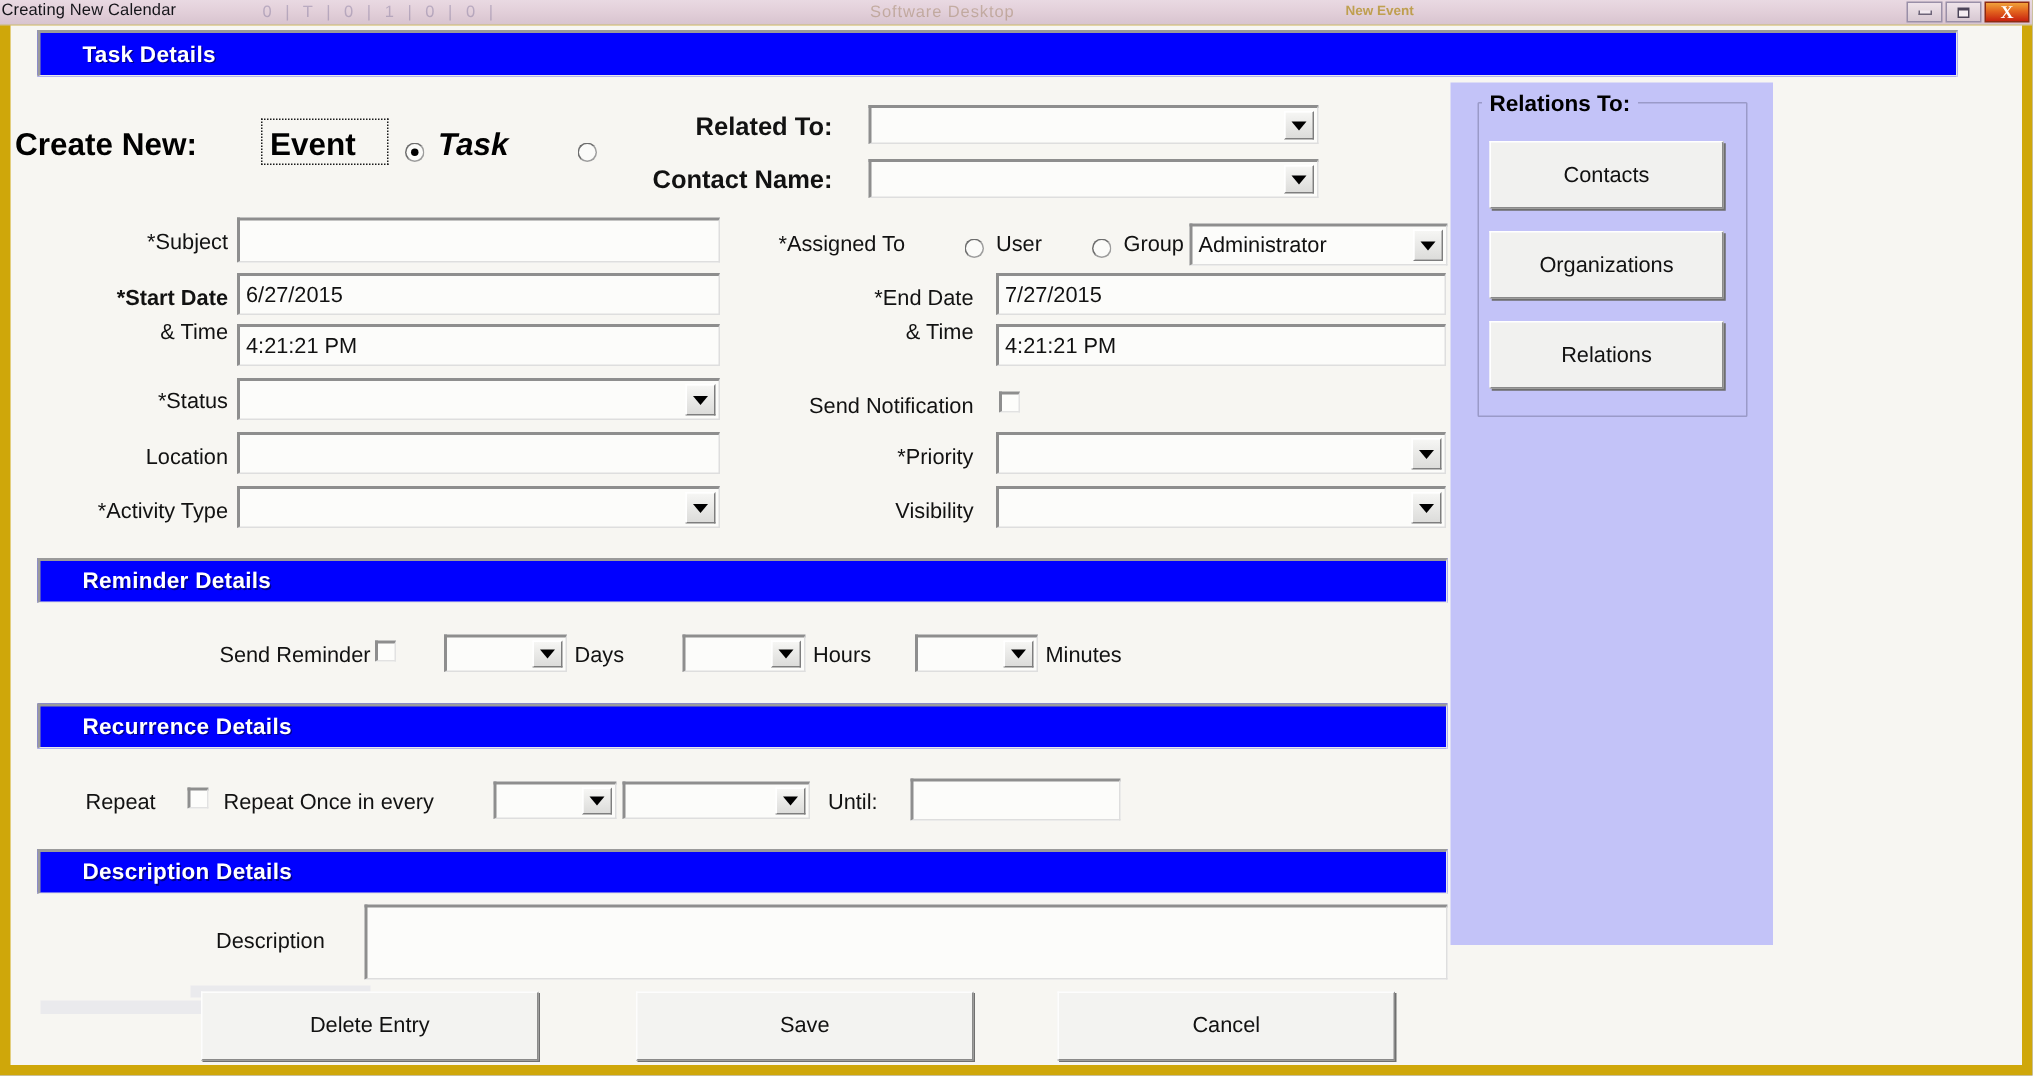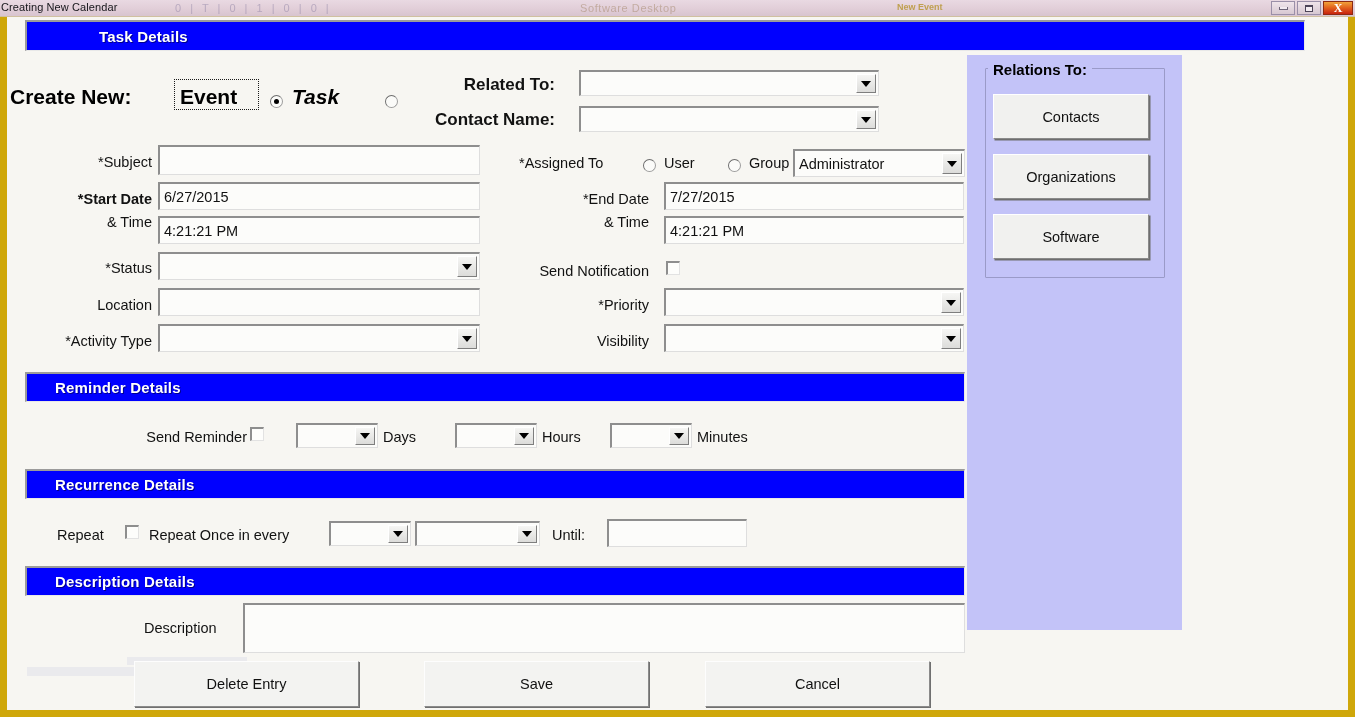--- a/index.html
+++ b/index.html
@@ -160,21 +160,21 @@
         </div>
       <div class="wbtn close">X</div>
     </div>
   </div>
 
   <div class="client">
 
     <div class="smudge" style="left:20px;top:650px;width:150px;height:9px;"></div>
     <div class="smudge" style="left:120px;top:640px;width:120px;height:8px;"></div>
 
-    <div class="secbar" style="left:18px;top:3px;width:1280px;height:31px;padding-left:44px;">
+    <div class="secbar" style="left:18px;top:3px;width:1280px;height:31px;">
       <span>Task Details</span>
     </div>
 
     <div class="big" style="left:3px;top:68px;">Create New:</div>
     <div class="focusbox" style="left:167px;top:62px;width:85px;height:31px;"></div>
     <div class="big" style="left:173px;top:68px;">Event</div>
     <div class="radio on" style="left:263px;top:78px;"></div>
     <div class="big" style="left:285px;top:68px;font-style:italic;">Task</div>
     <div class="radio" style="left:378px;top:78px;"></div>
 
@@ -257,21 +257,21 @@
     <div class="relpanel" style="left:960px;top:38px;width:215px;height:575px;"></div>
     <div class="relframe" style="left:978px;top:51px;width:180px;height:210px;"></div>
     <div class="reltitle" style="left:981px;top:44px;">Relations To:</div>
     <div class="relbtn" style="left:986px;top:77px;width:156px;height:45px;">
       <span>Contacts</span>
     </div>
     <div class="relbtn" style="left:986px;top:137px;width:156px;height:45px;">
       <span>Organizations</span>
     </div>
     <div class="relbtn" style="left:986px;top:197px;width:156px;height:45px;">
-      <span>Software</span>
+      <span>Relations</span>
     </div>
 
     <div class="secbar" style="left:18px;top:355px;width:940px;height:30px;">
       <span>Reminder Details</span>
     </div>
     <div class="lbl r" style="left:80px;top:412px;width:160px;">Send Reminder</div>
     <div class="chk" style="left:243px;top:410px;"></div>
 
     <div class="fld combo" style="left:289px;top:406px;width:82px;height:25px;">
       <span></span>

